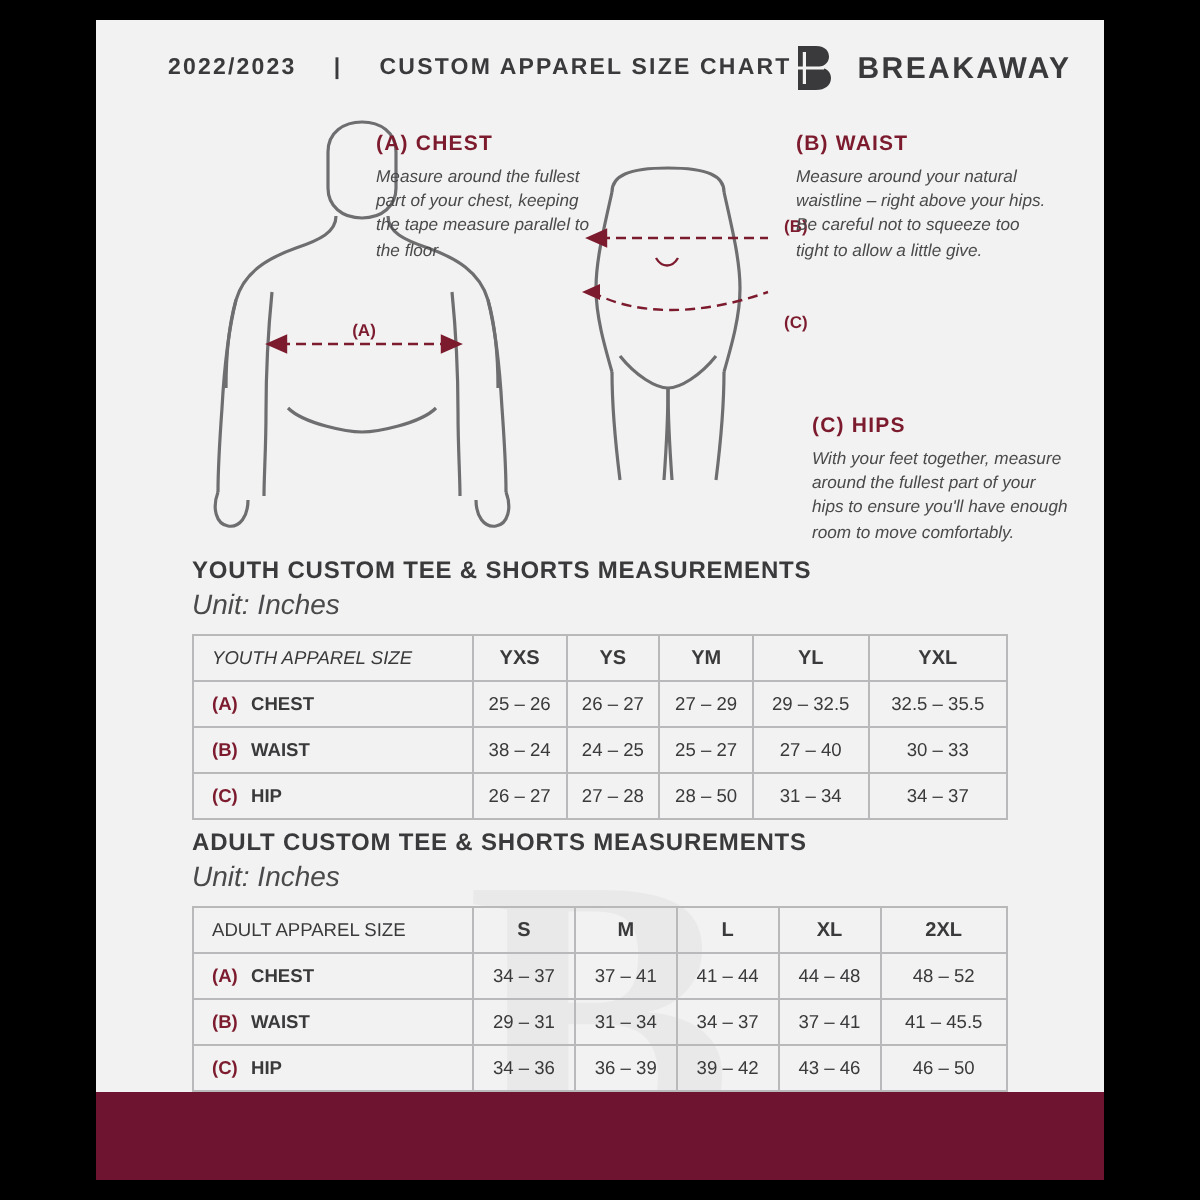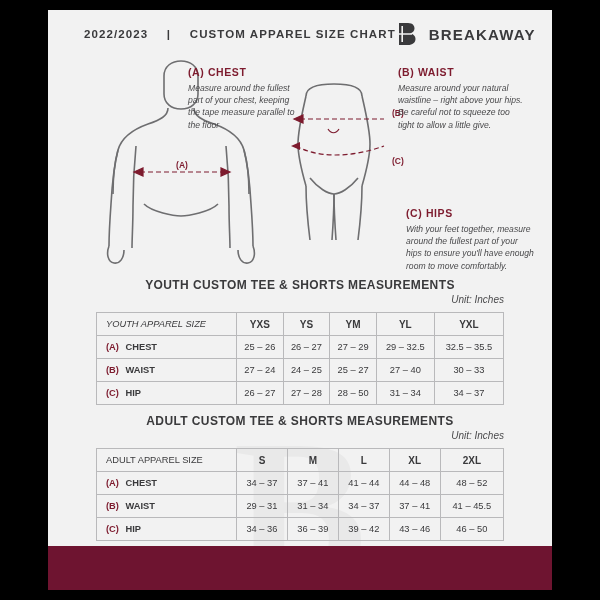--- a/index.html
+++ b/index.html
@@ -98,30 +98,30 @@
   .callout-waist { left: 350px; top: 12px; width: 128px; }
   .callout-hips  { left: 358px; top: 114px; width: 128px; margin-top: 39px; }
 
   
   .section {
     position: absolute;
     left: 48px;
     width: 408px;
   }
   .section-title {
-    text-align: center;
+    text-align: left;
     font-size: 12px;
     font-weight: bold;
     letter-spacing: 0.4px;
     color: #3a3a3c;
     margin-bottom: 2px;
   }
   .section-sub {
-    text-align: right;
-    font-size: 10px;
+    text-align: left;
+    font-size: 14px;
     font-style: italic;
     color: #4a4a4c;
     margin-bottom: 7px;
   }
   table {
     border-collapse: collapse;
     width: 100%;
     background: transparent;
   }
   th, td {
@@ -281,21 +281,21 @@
           <td>26 – 27</td>
           <td>27 – 29</td>
           <td>29 – 32.5</td>
           <td>32.5 – 35.5</td>
         </tr>
         <tr>
           <td class="rowhead">
             <span class="lbl" style="margin-right: 4px;">(B)</span>
             <span class="rowlabel-text">WAIST</span>
           </td>
-          <td>27 – 24</td>
+          <td>38 – 24</td>
           <td>24 – 25</td>
           <td>25 – 27</td>
           <td>27 – 40</td>
           <td>30 – 33</td>
         </tr>
         <tr>
           <td class="rowhead">
             <span class="lbl" style="margin-right: 4px;">(C)</span>
             <span class="rowlabel-text">HIP</span>
           </td>

